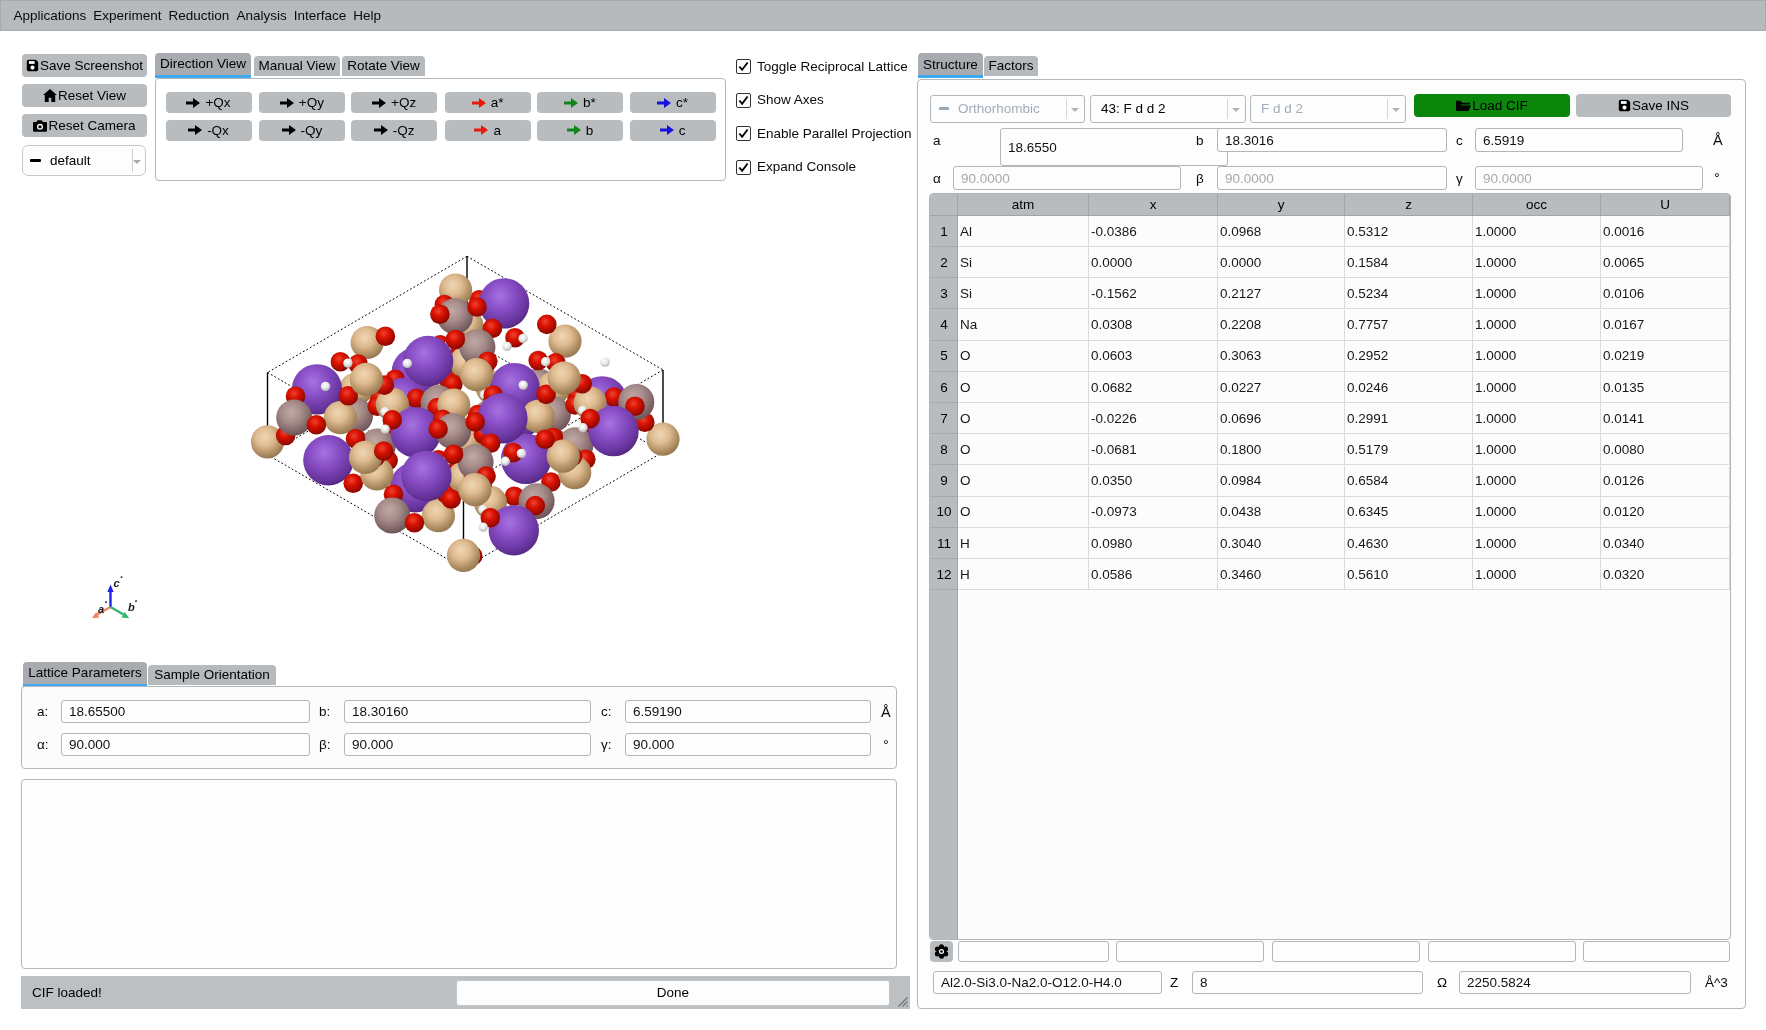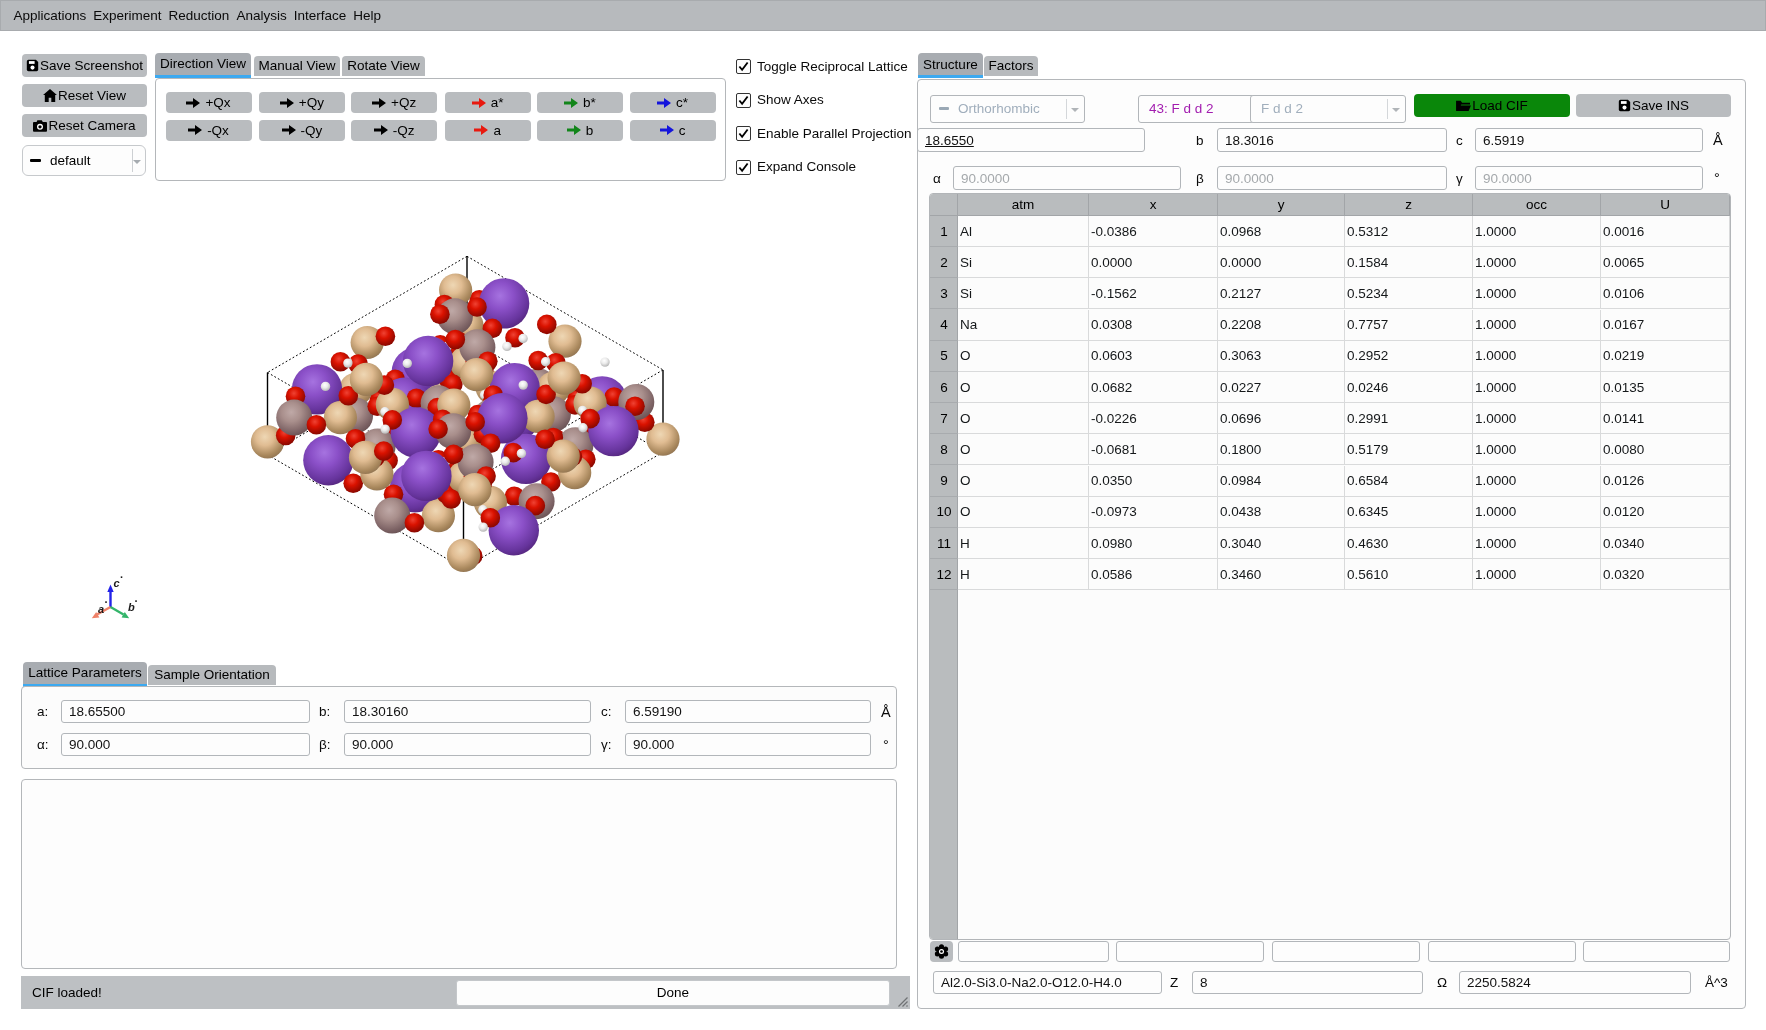--- a/index.html
+++ b/index.html
@@ -171,21 +171,21 @@
 <div class="abs tab sel" style="left:918px; top:53px; width:65px;">Structure</div>
 <div class="abs tab" style="left:984px; top:55.5px; width:54px;">Factors</div>
 <div class="abs gbox" style="left:917px; top:79px; width:829px; height:930px; background:#fdfdfd;"></div>
 
 <div class="abs combo" style="left:930px; top:94.5px; width:155px; height:28px; color:#a0aebc;">
   <span style="margin-left:8px; width:10px; height:2.6px; background:#9aa8b5; border-radius:1px;"></span>
     <span style="margin-left:9px;">Orthorhombic</span>
   <span style="position:absolute; right:17px; top:3px; bottom:3px; width:1px; background:#d4d7da;"></span>
   <span style="position:absolute; right:5px; top:12.5px; width:0; height:0; border-left:4px solid transparent; border-right:4px solid transparent; border-top:4.5px solid #b0b4b8;"></span>
 </div>
-<div class="abs combo" style="left:1090px; top:94.5px; width:156px; height:28px; color:#a21caf;margin-left:48px;">
+<div class="abs combo" style="left:1090px; top:94.5px; width:156px; height:28px; color:#000000;">
   <span style="margin-left:10px;">43: F d d 2</span>
   <span style="position:absolute; right:17px; top:3px; bottom:3px; width:1px; background:#d4d7da;"></span>
   <span style="position:absolute; right:5px; top:12.5px; width:0; height:0; border-left:4px solid transparent; border-right:4px solid transparent; border-top:4.5px solid #b0b4b8;"></span>
 </div>
 <div class="abs combo" style="left:1250px; top:94.5px; width:156px; height:28px; color:#a0aebc;">
   <span style="margin-left:10px;">F d d 2</span>
   <span style="position:absolute; right:17px; top:3px; bottom:3px; width:1px; background:#d4d7da;"></span>
   <span style="position:absolute; right:5px; top:12.5px; width:0; height:0; border-left:4px solid transparent; border-right:4px solid transparent; border-top:4.5px solid #b0b4b8;"></span>
 </div>
 <div class="abs btn" style="left:1414px; top:94px; width:156px; height:23px; background:#0a870a;">
@@ -198,25 +198,25 @@
 <div class="abs btn" style="left:1576px; top:94px; width:155px; height:23px;">
     <svg width="13" height="13" viewBox="0 0 16 16">
       <path d="M1 3a2 2 0 0 1 2-2h9.2L15 3.8V13a2 2 0 0 1-2 2H3a2 2 0 0 1-2-2z" fill="#000"></path>
       <rect x="3.6" y="2.6" width="7" height="3.4" fill="#fff"></rect>
       <circle cx="8" cy="10.6" r="2.5" fill="#fff"></circle>
     </svg>
     <span>Save INS</span>
   </div>
 
 <div class="abs lbl" style="left:933px; top:128px; height:24px;">a</div>
-<div class="abs inp" style="left:917px; top:128px; width:228px; height:24px;text-decoration:underline;">18.6550</div>
+<div class="abs inp" style="left:1000px; top:128px; width:228px; height:38px;">18.6550</div>
 <div class="abs lbl" style="left:1196px; top:128px; height:24px;">b</div>
 <div class="abs inp" style="left:1217px; top:128px; width:230px; height:24px;">18.3016</div>
 <div class="abs lbl" style="left:1456px; top:128px; height:24px;">c</div>
-<div class="abs inp" style="left:1475px; top:128px; width:228px; height:24px;">6.5919</div>
+<div class="abs inp" style="left:1475px; top:128px; width:208px; height:24px;">6.5919</div>
 <div class="abs lbl" style="left:1713px; top:128px; height:24px; font-size:14.5px;">Å</div>
 <div class="abs lbl" style="left:933px; top:166px; height:24px;">α</div>
 <div class="abs inp dis" style="left:953px; top:166px; width:228px; height:24px;">90.0000</div>
 <div class="abs lbl" style="left:1196px; top:166px; height:24px;">β</div>
 <div class="abs inp dis" style="left:1217px; top:166px; width:230px; height:24px;">90.0000</div>
 <div class="abs lbl" style="left:1456px; top:166px; height:24px;">γ</div>
 <div class="abs inp dis" style="left:1475px; top:166px; width:228px; height:24px;">90.0000</div>
 <div class="abs lbl" style="left:1714px; top:166px; height:24px; font-size:14.5px;">°</div>
 
 <div class="abs table-wrap">

